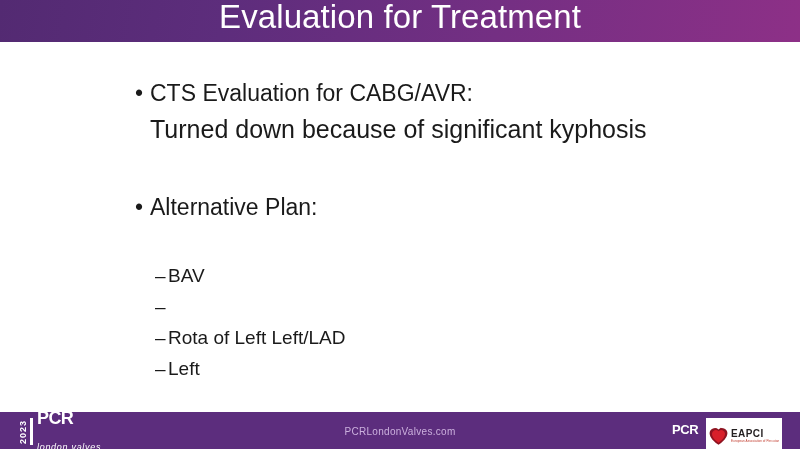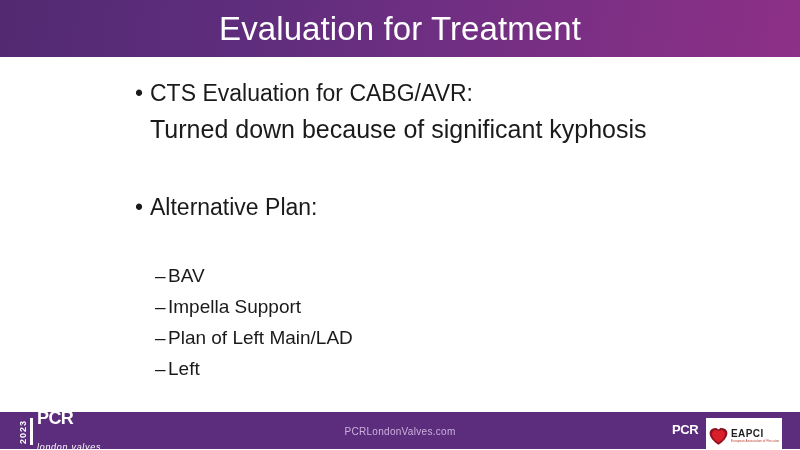--- a/index.html
+++ b/index.html
@@ -21,24 +21,24 @@
     background: #ffffff;
     overflow: hidden;
   }
 
   
   .title-bar {
     position: absolute;
     left: 0;
     top: 0;
     width: 800px;
-    height: 57px;
+    height: 42px;
     background: linear-gradient(100deg, #532a72 0%, #5d2d7c 28%, #742f83 62%, #8d3087 100%);
     display: flex;
-    align-items: center;
+    align-items: flex-start;
     justify-content: center;
   }
   .title-text {
     color: #ffffff;
     font-size: 33px;
     font-weight: 400;
     letter-spacing: 0.1px;
     line-height: 1;
     white-space: nowrap;
   }
@@ -245,25 +245,24 @@
       <span>Alternative Plan:</span>
     </div>
 
     <ul class="sub-list">
       <li class="sub-item">
         <span class="marker">–</span>
         <span>BAV</span>
       </li>
       <li class="sub-item">
         <span class="marker">–</span>
-        <span>Impella Support</span>
-      </li>
-      <li class="sub-item">
-        <span class="marker">–</span>
-        <span>Plan of Left Main/LAD</span>
+      </li>
+      <li class="sub-item">
+        <span class="marker">–</span>
+        <span>Rota of Left Left/LAD</span>
       </li>
       <li class="sub-item">
         <span class="marker">–</span>
         <span>Left</span>
       </li>
     </ul>
 
   </div>
 
   <div class="footer-bar">

